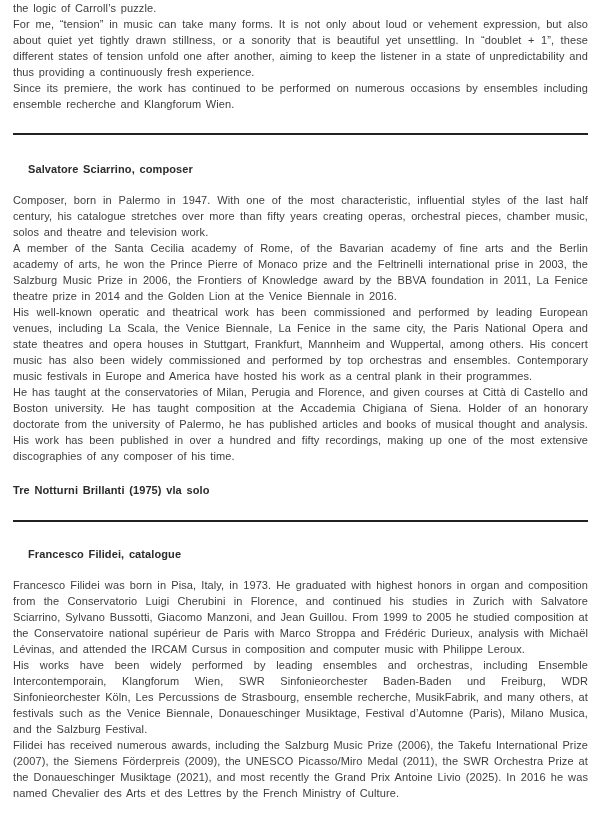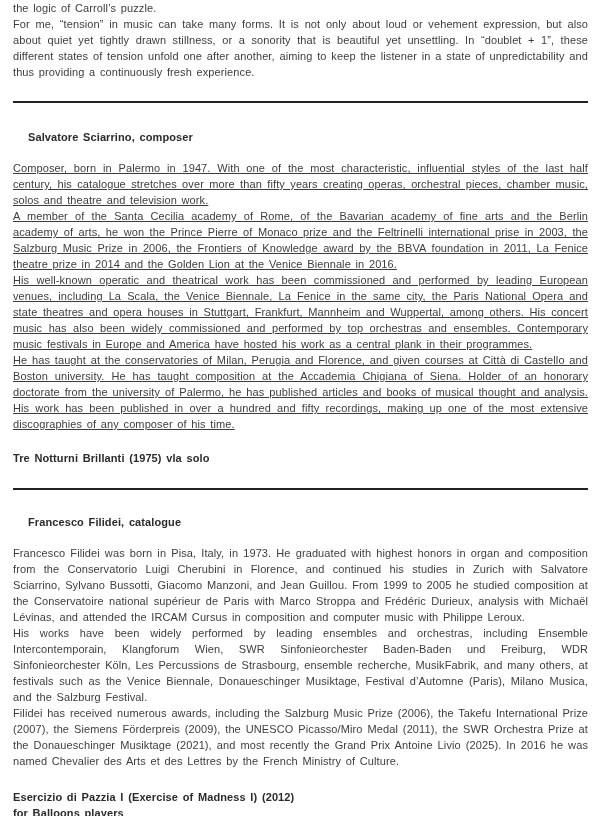--- a/index.html
+++ b/index.html
@@ -42,38 +42,39 @@
   .composer-heading {
     margin: 15px;
     font-size: 11px;
     line-height: 16px;
     font-weight: bold;
     color: #2b2b2b;
     text-align: left;
   }
   .heading-1 { margin-top: 26px; }
   .heading-2 { margin-top: 24px; }
-  .bio-1 { margin-top: 2px; text-decoration: underline; }
+  .bio-1 { margin-top: 2px; }
   .bio-2 { margin-top: 0; }
   .work-title {
     font-weight: bold;
     color: #2b2b2b;
     text-align: right;
   }
   .work-1 { margin-top: 18px !important; }
   .work-block-2 { margin-top: 20px; }
 </style>
 </head>
 <body>
 
 <div class="doc">
 
   <section>
     <p class="lastline-only">the logic of Carroll’s puzzle.</p>
     <p>For me, “tension” in music can take many forms. It is not only about loud or vehement expression, but also about quiet yet tightly drawn stillness, or a sonority that is beautiful yet unsettling. In “doublet + 1”, these different states of tension unfold one after another, aiming to keep the listener in a state of unpredictability and thus providing a continuously fresh experience.</p>
+    <p>Since its premiere, the work has continued to be performed on numerous occasions by ensembles including ensemble recherche and Klangforum Wien.</p>
   </section>
 
   <div class="divider divider-1"></div>
 
   <section>
     <h2 class="composer-heading heading-1">Salvatore Sciarrino, composer</h2>
     <div class="bio-1">
       <p>Composer, born in Palermo in 1947. With one of the most characteristic, influential styles of the last half century, his catalogue stretches over more than fifty years creating operas, orchestral pieces, chamber music, solos and theatre and television work.</p>
       <p>A member of the Santa Cecilia academy of Rome, of the Bavarian academy of fine arts and the Berlin academy of arts, he won the Prince Pierre of Monaco prize and the Feltrinelli international prise in 2003, the Salzburg Music Prize in 2006, the Frontiers of Knowledge award by the BBVA foundation in 2011, La Fenice theatre prize in 2014 and the Golden Lion at the Venice Biennale in 2016.</p>
       <p>His well-known operatic and theatrical work has been commissioned and performed by leading European venues, including La Scala, the Venice Biennale, La Fenice in the same city, the Paris National Opera and state theatres and opera houses in Stuttgart, Frankfurt, Mannheim and Wuppertal, among others. His concert music has also been widely commissioned and performed by top orchestras and ensembles. Contemporary music festivals in Europe and America have hosted his work as a central plank in their programmes.</p>

